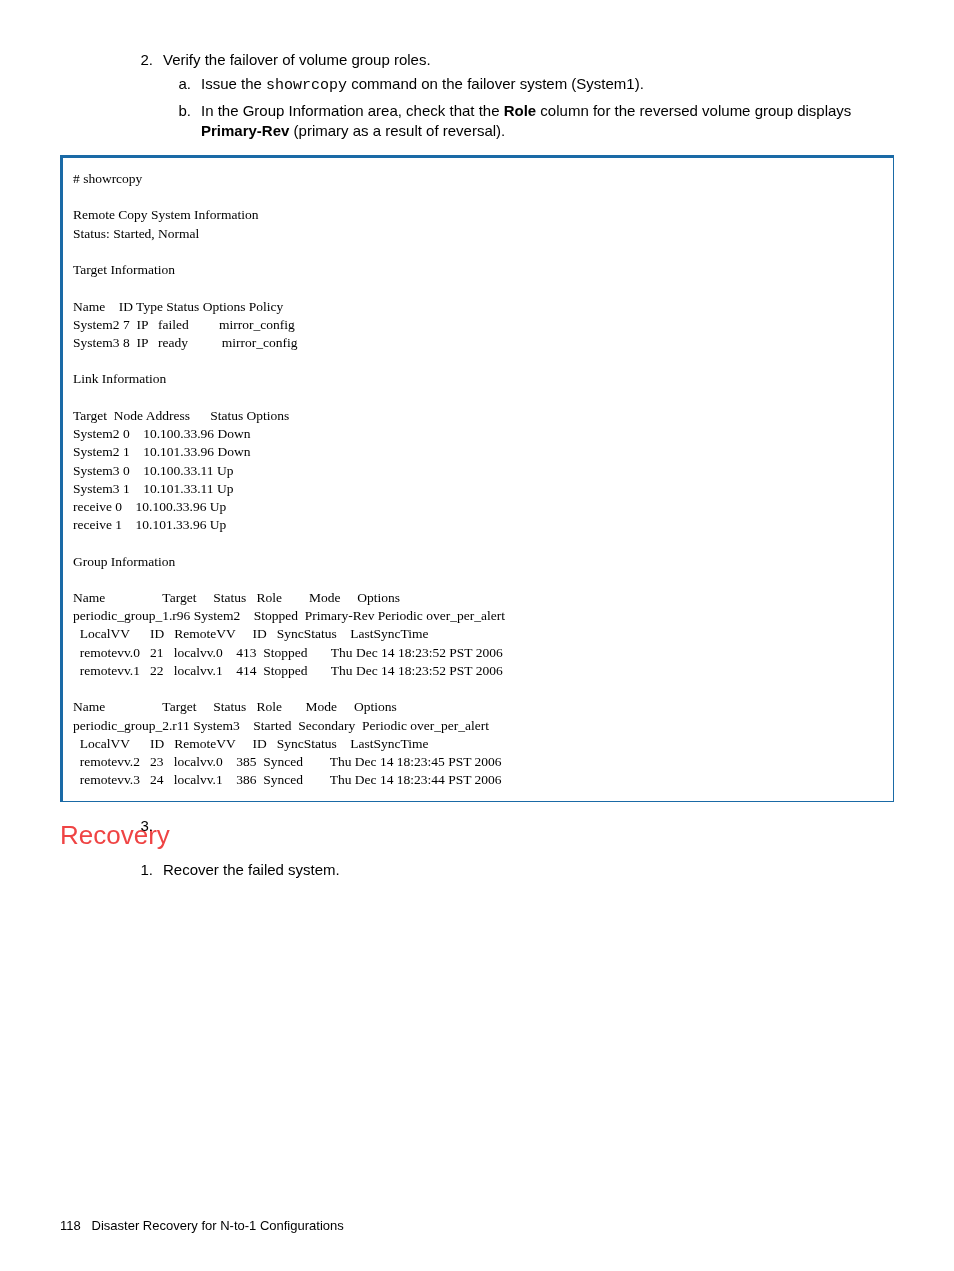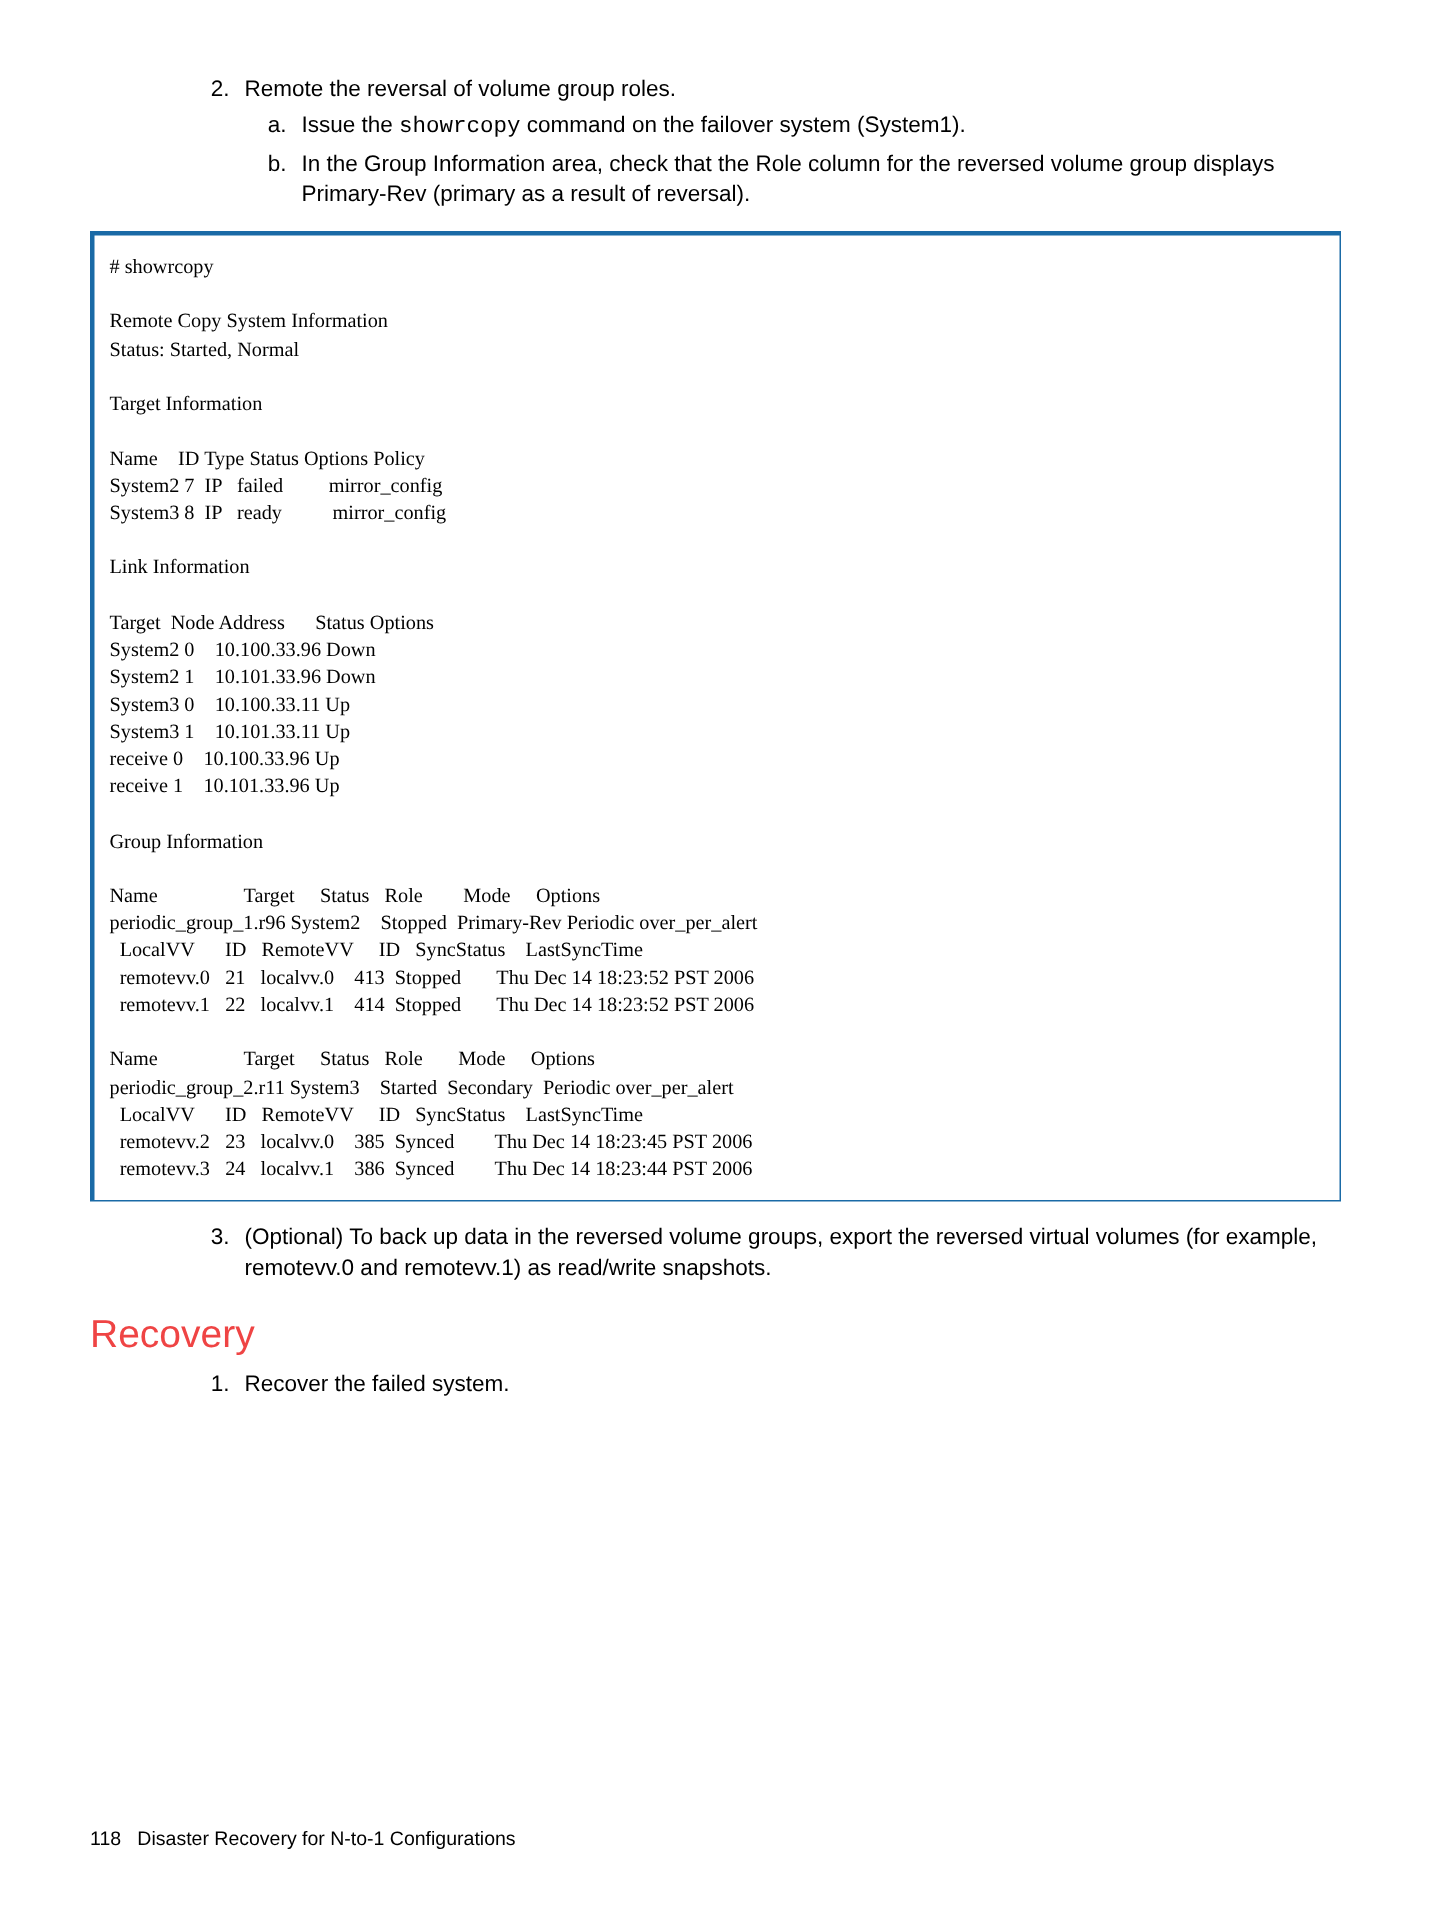--- a/index.html
+++ b/index.html
@@ -43,21 +43,21 @@
   }
   ol.lettered > li > .let {
     position: absolute;
     left: 0;
     width: 28px;
     text-align: right;
   }
   .mono {
     font-family: "Courier New", Courier, monospace;
   }
-  strong { font-weight: normal; }
+  strong { font-weight: bold; }
   pre.codebox {
     font-family: Liberation Serif, serif;
     font-size: 13.5px;
     line-height: 1.35;
     border-top: 3px solid #1a6aa6;
     border-left: 3px solid #1a6aa6;
     border-right: 1px solid #1a6aa6;
     border-bottom: 1px solid #1a6aa6;
     padding: 12px 10px;
     margin: 14px 0 14px 0;
@@ -78,21 +78,21 @@
     font-size: 13px;
   }
 </style>
 </head>
 <body>
 
 <div class="content">
   <ol class="numbered">
     <li>
       <span class="num">2.</span>
-      <span>Remote the reversal of volume group roles.</span>
+      <span>Verify the failover of volume group roles.</span>
       <ol class="lettered">
         <li>
           <span class="let">a.</span>
           <span><span>Issue the </span><span class="mono">showrcopy</span><span> command on the failover system (System1).</span></span>
         </li>
         <li>
           <span class="let">b.</span>
           <span><span>In the Group Information area, check that the </span><strong>Role</strong><span> column for the reversed volume group displays </span><strong>Primary-Rev</strong><span> (primary as a result of reversal).</span></span>
         </li>
       </ol>
@@ -132,21 +132,20 @@
 Name                 Target     Status   Role       Mode     Options
 periodic_group_2.r11 System3    Started  Secondary  Periodic over_per_alert
   LocalVV      ID   RemoteVV     ID   SyncStatus    LastSyncTime
   remotevv.2   23   localvv.0    385  Synced        Thu Dec 14 18:23:45 PST 2006
   remotevv.3   24   localvv.1    386  Synced        Thu Dec 14 18:23:44 PST 2006</pre>
 
 <div class="content">
   <ol class="numbered">
     <li>
       <span class="num">3.</span>
-      <span>(Optional) To back up data in the reversed volume groups, export the reversed virtual volumes (for example, remotevv.0 and remotevv.1) as read/write snapshots.</span>
     </li>
   </ol>
 </div>
 
 <h2 class="section">Recovery</h2>
 
 <div class="content">
   <ol class="numbered">
     <li>
       <span class="num">1.</span>

